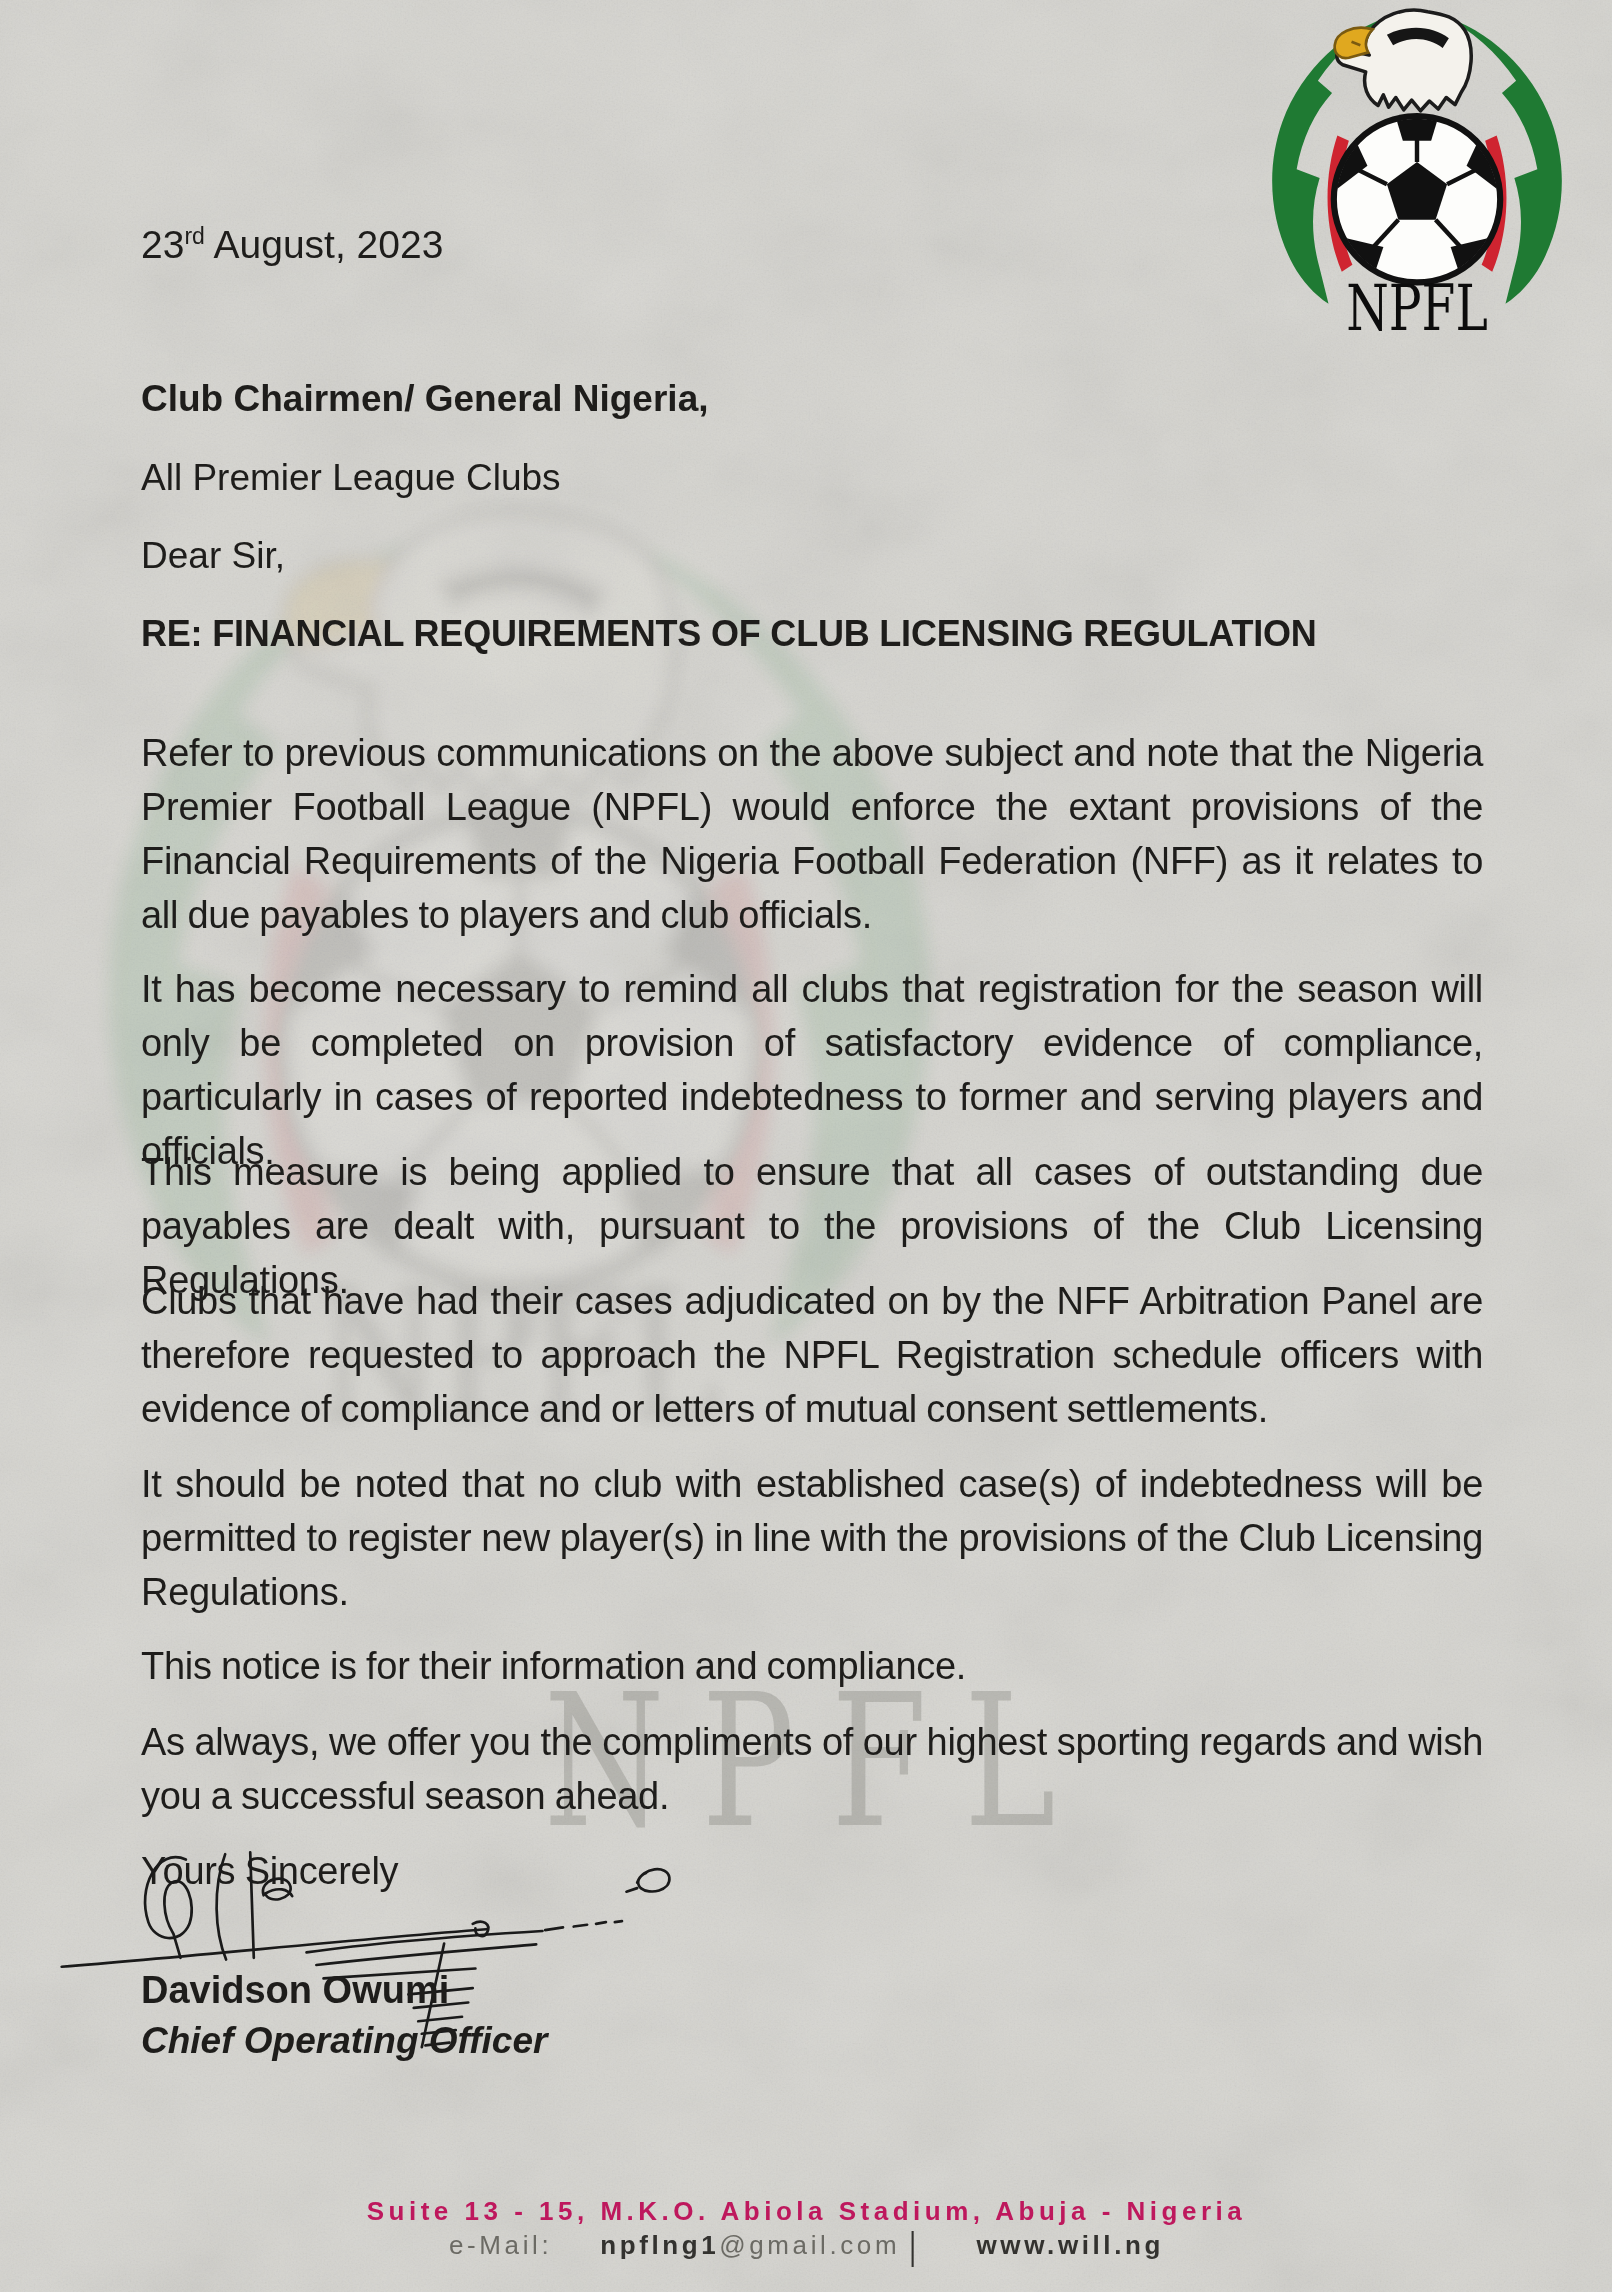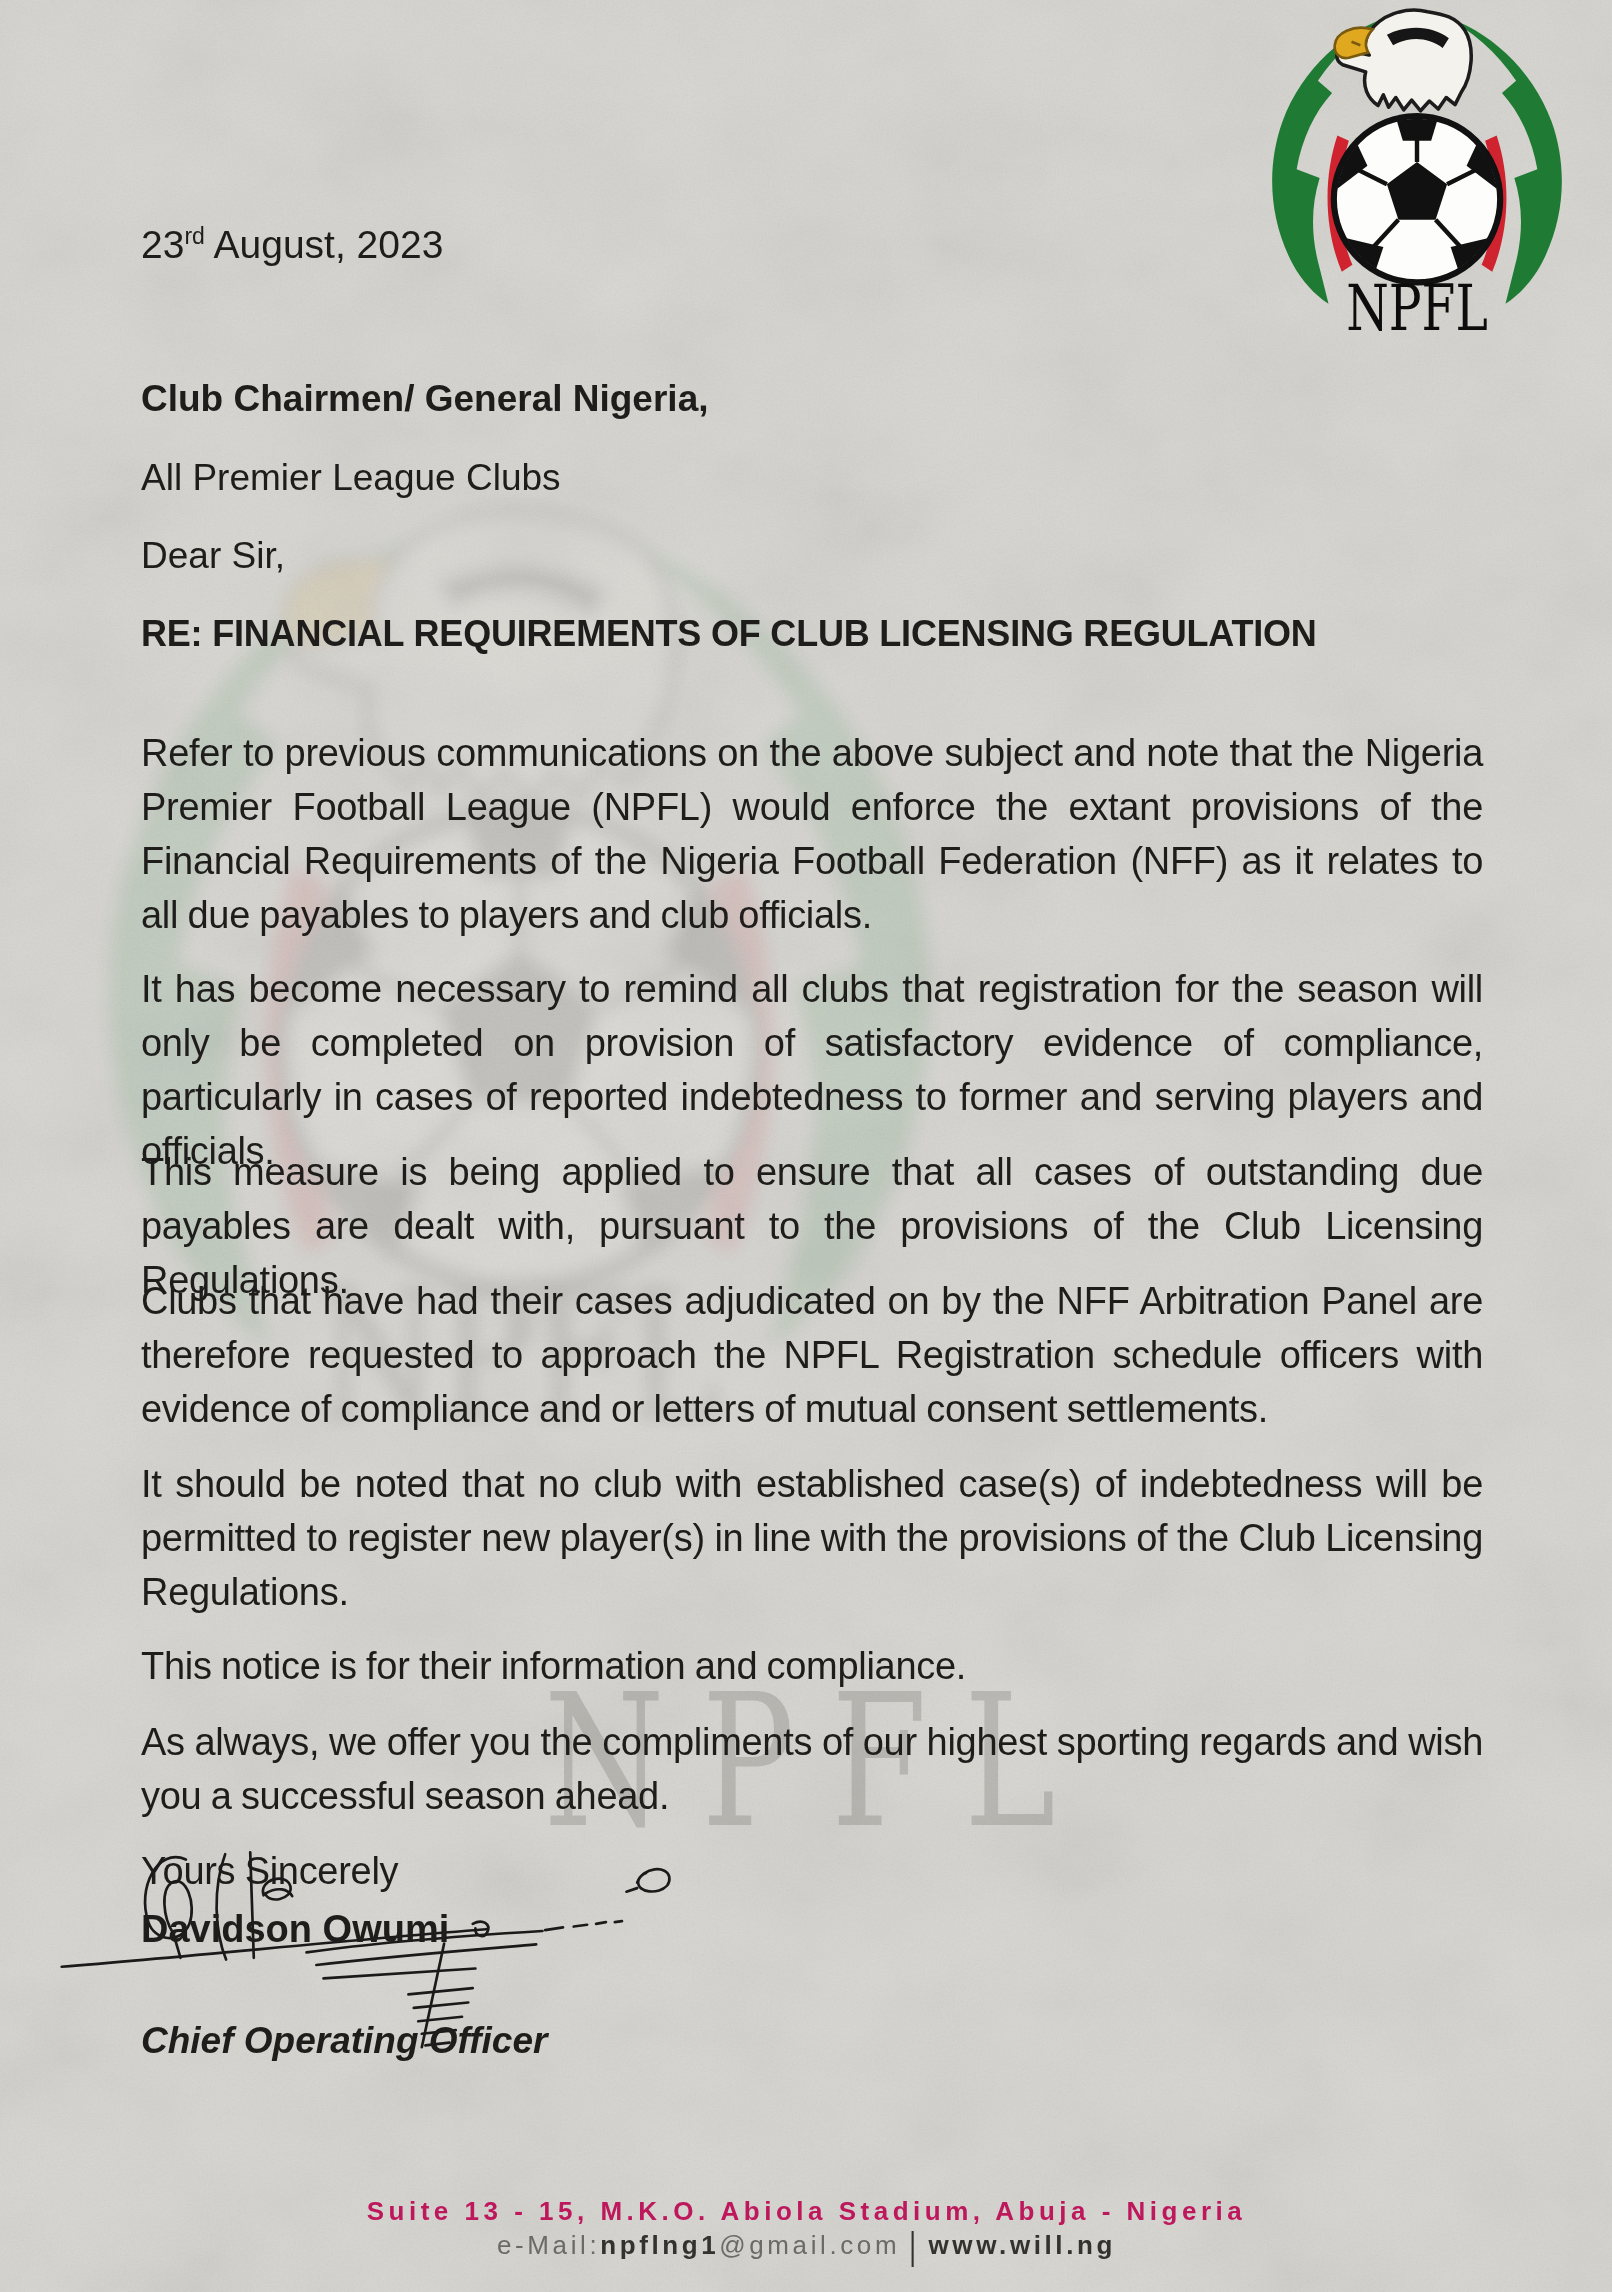--- a/index.html
+++ b/index.html
@@ -32,31 +32,31 @@
   .p2{top:1107px;}
   .p3{top:1236px;}
   .p4{top:1419px;}
   .p5{top:1601px;}
   .p6{top:1677px;}
   .closing{top:1806px;text-align:left;}
 
   .crest-box{position:absolute;left:1240px;top:5.4px;width:354px;height:339px;}
   .sig-box{position:absolute;left:52px;top:1847px;width:627px;height:210px;}
 
-  .sig-name{position:absolute;left:141px;top:1908px;font-size:38px;font-weight:bold;}
+  .sig-name{position:absolute;left:141px;top:1969px;font-size:38px;font-weight:bold;}
   .sig-title{position:absolute;left:141px;top:2020px;font-size:37px;font-weight:bold;font-style:italic;}
 
   .footer{position:absolute;left:0;top:2194px;width:1613px;text-align:center;}
   .footer .line1{
     font-size:26px;font-weight:bold;letter-spacing:4.5px;color:#be185d;line-height:34px;
   }
   .footer .line2{
     font-size:26px;letter-spacing:3.6px;color:#6b6a64;line-height:34px;
   }
-  .footer .line2 .strong{font-weight:bold;color:#33322f;}
+  .footer .line2 .strong{font-weight:bold;color:#33322f;margin-left:48px;}
   .footer .line2 .sep{
     display:inline-block;font-weight:300;color:#33322f;
     transform:scaleY(1.5);margin:0 9px;
   }
 
   .wm-layer{opacity:1;}
 </style>
 </head>
 <body>
 

